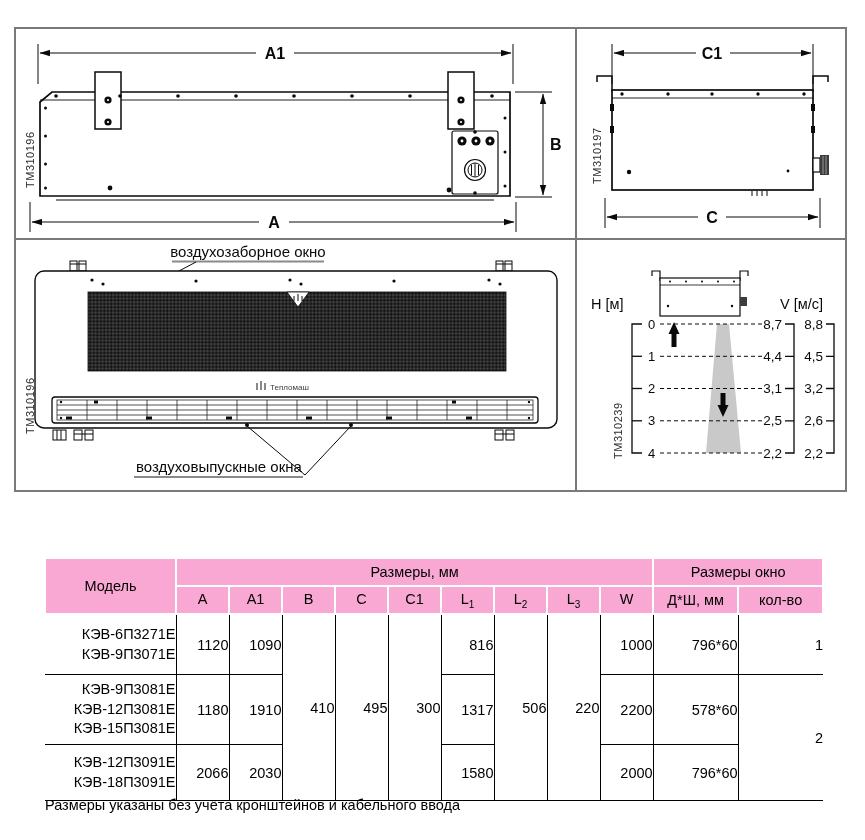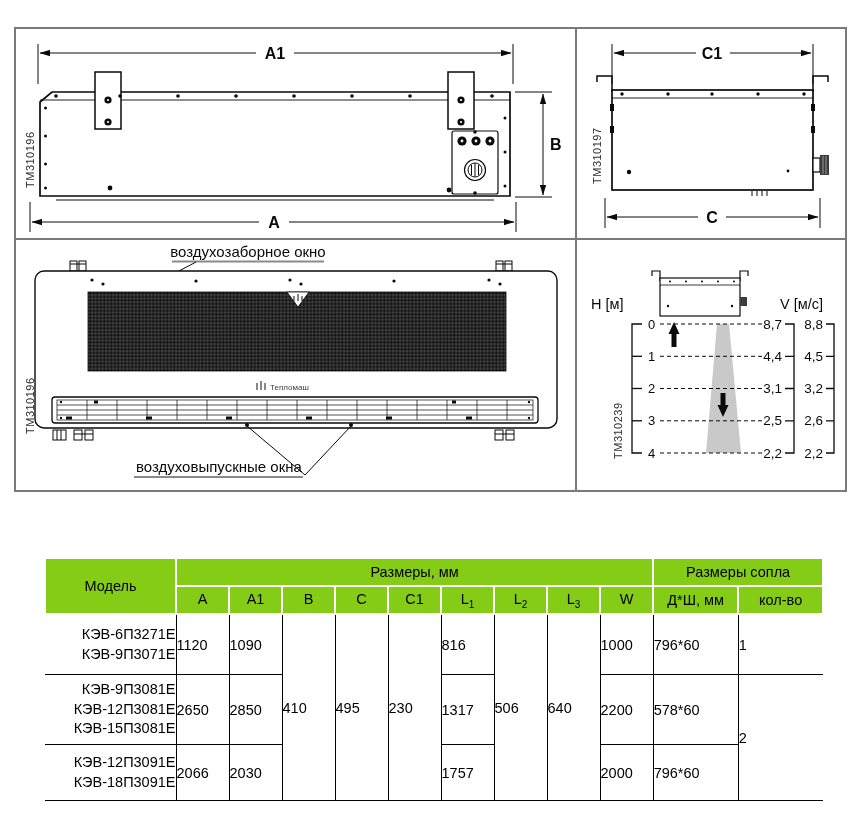--- a/index.html
+++ b/index.html
@@ -10,24 +10,24 @@
   svg .dimtxt{font-weight:bold;font-size:16px;}
   svg .lbltxt{font-size:15px;}
   svg .codetxt{font-size:11px;fill:#2e2e2e;letter-spacing:.5px;}
   svg .ticktxt{font-size:13px;}
   svg .valtxt{font-size:13.5px;}
   svg .axistxt{font-size:14.5px;}
   svg .logotxt{font-size:8px;fill:#3a3a3a;}
 
   .table-wrap{position:absolute;left:44px;top:557px;width:778px;}
   table{border-collapse:collapse;table-layout:fixed;width:778px;font-size:14.5px;}
-  th{background:#84cc16;border:2px solid #ffffff;font-weight:normal;padding:0;}
+  th{background:#f9a8d4;border:2px solid #ffffff;font-weight:normal;padding:0;}
   th.h1{height:26px;}
   th.h2{height:26px;}
-  td{border:1px solid #000;text-align:left;vertical-align:middle;padding:0;}
+  td{border:1px solid #000;text-align:right;vertical-align:middle;padding:0;}
   td.model-cell{text-align:right;padding-left:9px;white-space:pre-line;
                 line-height:1.35;border-left:none;}
   td.last{border-right:none;}
   tr.r1 td{height:59px;}
   tr.r2 td{height:69px;margin-top:24px;}
   tr.r3 td{height:55px;}
   sub{font-size:10px;}
   .note{position:absolute;left:45px;top:797px;font-size:14.5px;}
 </style>
 </head>
@@ -381,21 +381,21 @@
     <col style="width:53px">
           <col style="width:53px">
           <col style="width:53px">
     <col style="width:85px">
           <col style="width:85px">
   </colgroup>
   <tbody>
           <tr>
     <th class="h1" rowspan="2">Модель</th>
     <th class="h1" colspan="9">Размеры, мм</th>
-    <th class="h1" colspan="2">Размеры сопла</th>
+    <th class="h1" colspan="2">Размеры окно</th>
   </tr>
   <tr>
     <th class="h2"><span>A</span><sub></sub></th>
     <th class="h2"><span>A1</span><sub></sub></th>
     <th class="h2"><span>B</span><sub></sub></th>
     <th class="h2"><span>C</span><sub></sub></th>
     <th class="h2"><span>C1</span><sub></sub></th>
     <th class="h2"><span>L</span><sub>1</sub></th>
     <th class="h2"><span>L</span><sub>2</sub></th>
     <th class="h2"><span>L</span><sub>3</sub></th>
@@ -403,46 +403,47 @@
     <th class="h2">Д*Ш, мм</th>
     <th class="h2">кол-во</th>
   </tr>
   <tr class="r1">
     <td class="model-cell">КЭВ-6П3271Е
 КЭВ-9П3071Е</td>
     <td>1120</td>
     <td>1090</td>
     <td rowspan="3">410</td>
     <td rowspan="3">495</td>
-    <td rowspan="3">230</td>
+    <td rowspan="3">300</td>
     <td>816</td>
     <td rowspan="3">506</td>
-    <td rowspan="3">640</td>
+    <td rowspan="3">220</td>
     <td>1000</td>
     <td>796*60</td>
     <td class="last">1</td>
   </tr>
   <tr class="r2">
     <td class="model-cell">КЭВ-9П3081Е
 КЭВ-12П3081Е
 КЭВ-15П3081Е</td>
-    <td>2650</td>
-    <td>2850</td>
+    <td>1180</td>
+    <td>1910</td>
     <td>1317</td>
     <td>2200</td>
     <td>578*60</td>
     <td class="last" rowspan="2">2</td>
   </tr>
   <tr class="r3">
     <td class="model-cell">КЭВ-12П3091Е
 КЭВ-18П3091Е</td>
     <td>2066</td>
     <td>2030</td>
-    <td>1757</td>
+    <td>1580</td>
     <td>2000</td>
     <td>796*60</td>
   </tr>
 </tbody>
       </table>
 </div>
 
+<div class="note">Размеры указаны без учёта кронштейнов и кабельного ввода</div>
 
 </div>
 
 </body></html>

